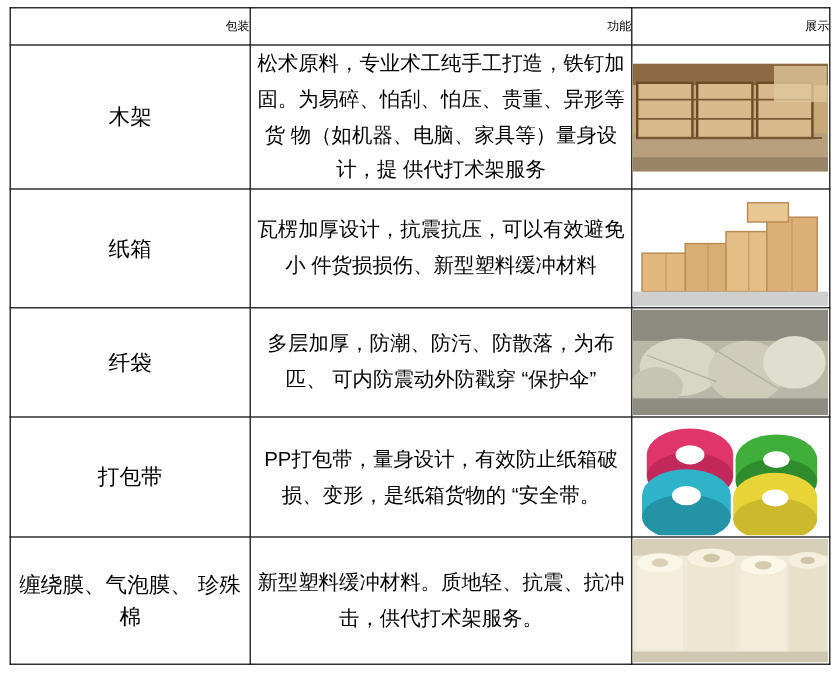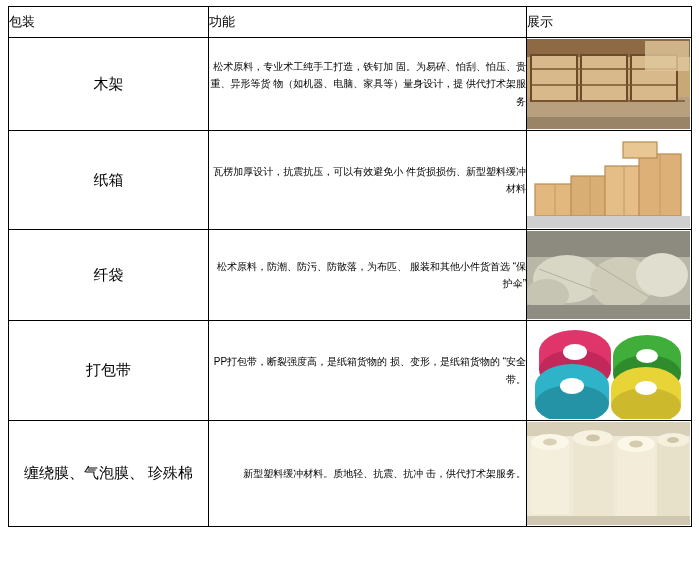--- a/index.html
+++ b/index.html
@@ -30,34 +30,34 @@
     vertical-align: middle;
     padding: 0;
   }
   col.c1 { width: 200px; }
   col.c2 { width: 318px; }
   col.c3 { width: 165px; }
 
   thead th {
     height: 30px;
     font-weight: normal;
-    font-size: 13px;
-    text-align: left;
+    font-size: 10px;
+    text-align: right;
   }
   .row-name {
     text-align: center;
-    font-size: 15px;
+    font-size: 18px;
     line-height: 1.5;
     padding: 4px 6px;
   }
   .row-func {
-    font-size: 10px;
+    font-size: 17px;
     line-height: 1.75;
     padding: 6px 10px 6px 8px;
-    text-align: right;
+    text-align: center;
   }
   .row-img {
     padding: 0;
     text-align: center;
   }
   .img-wrap {
     width: 163px;
     height: 100%;
     display: flex;
     align-items: center;
@@ -144,21 +144,21 @@
                 <line x1="133" y1="22" x2="133" y2="84"></line>
               </g>
               <rect x="0" y="84" width="163" height="12" fill="#cfcfcf"></rect>
             </svg>
           </div>
         </td>
       </tr>
 
       <tr class="r3">
         <td class="row-name">纤袋</td>
-        <td class="row-func">松术原料，防潮、防污、防散落，为布匹、 服装和其他小件货首选 “保护伞”</td>
+        <td class="row-func">多层加厚，防潮、防污、防散落，为布匹、 可内防震动外防戳穿 “保护伞”</td>
         <td class="row-img photo-box">
           <div class="img-wrap">
             <svg class="photo" viewBox="0 0 163 88" preserveAspectRatio="none">
               <rect x="0" y="0" width="163" height="88" fill="#b9b7a8"></rect>
               <rect x="0" y="0" width="163" height="26" fill="#8d8b80"></rect>
               <ellipse cx="40" cy="48" rx="34" ry="24" fill="#d8d6c4"></ellipse>
               <ellipse cx="95" cy="52" rx="32" ry="26" fill="#cfcdb9"></ellipse>
               <ellipse cx="135" cy="44" rx="26" ry="22" fill="#e0dece"></ellipse>
               <ellipse cx="20" cy="64" rx="22" ry="16" fill="#c6c4b2"></ellipse>
               <rect x="0" y="74" width="163" height="14" fill="#8f8d82"></rect>
@@ -166,21 +166,21 @@
                 <line x1="12" y1="38" x2="70" y2="60"></line>
                 <line x1="70" y1="34" x2="122" y2="66"></line>
               </g>
             </svg>
           </div>
         </td>
       </tr>
 
       <tr class="r4">
         <td class="row-name">打包带</td>
-        <td class="row-func">PP打包带，断裂强度高，是纸箱货物的 损、变形，是纸箱货物的 “安全带。</td>
+        <td class="row-func">PP打包带，量身设计，有效防止纸箱破 损、变形，是纸箱货物的 “安全带。</td>
         <td class="row-img photo-box">
           <div class="img-wrap">
             <svg class="photo" viewBox="0 0 163 97" preserveAspectRatio="none">
               <rect x="0" y="0" width="163" height="97" fill="#ffffff"></rect>
               <ellipse cx="48" cy="30" rx="36" ry="22" fill="#e0356b"></ellipse>
               <rect x="12" y="30" width="72" height="18" fill="#e0356b"></rect>
               <ellipse cx="48" cy="48" rx="36" ry="20" fill="#c2285a"></ellipse>
               <ellipse cx="48" cy="30" rx="12" ry="8" fill="#ffffff"></ellipse>
               <ellipse cx="120" cy="34" rx="34" ry="21" fill="#3fae3a"></ellipse>
               <rect x="86" y="34" width="68" height="18" fill="#3fae3a"></rect>

